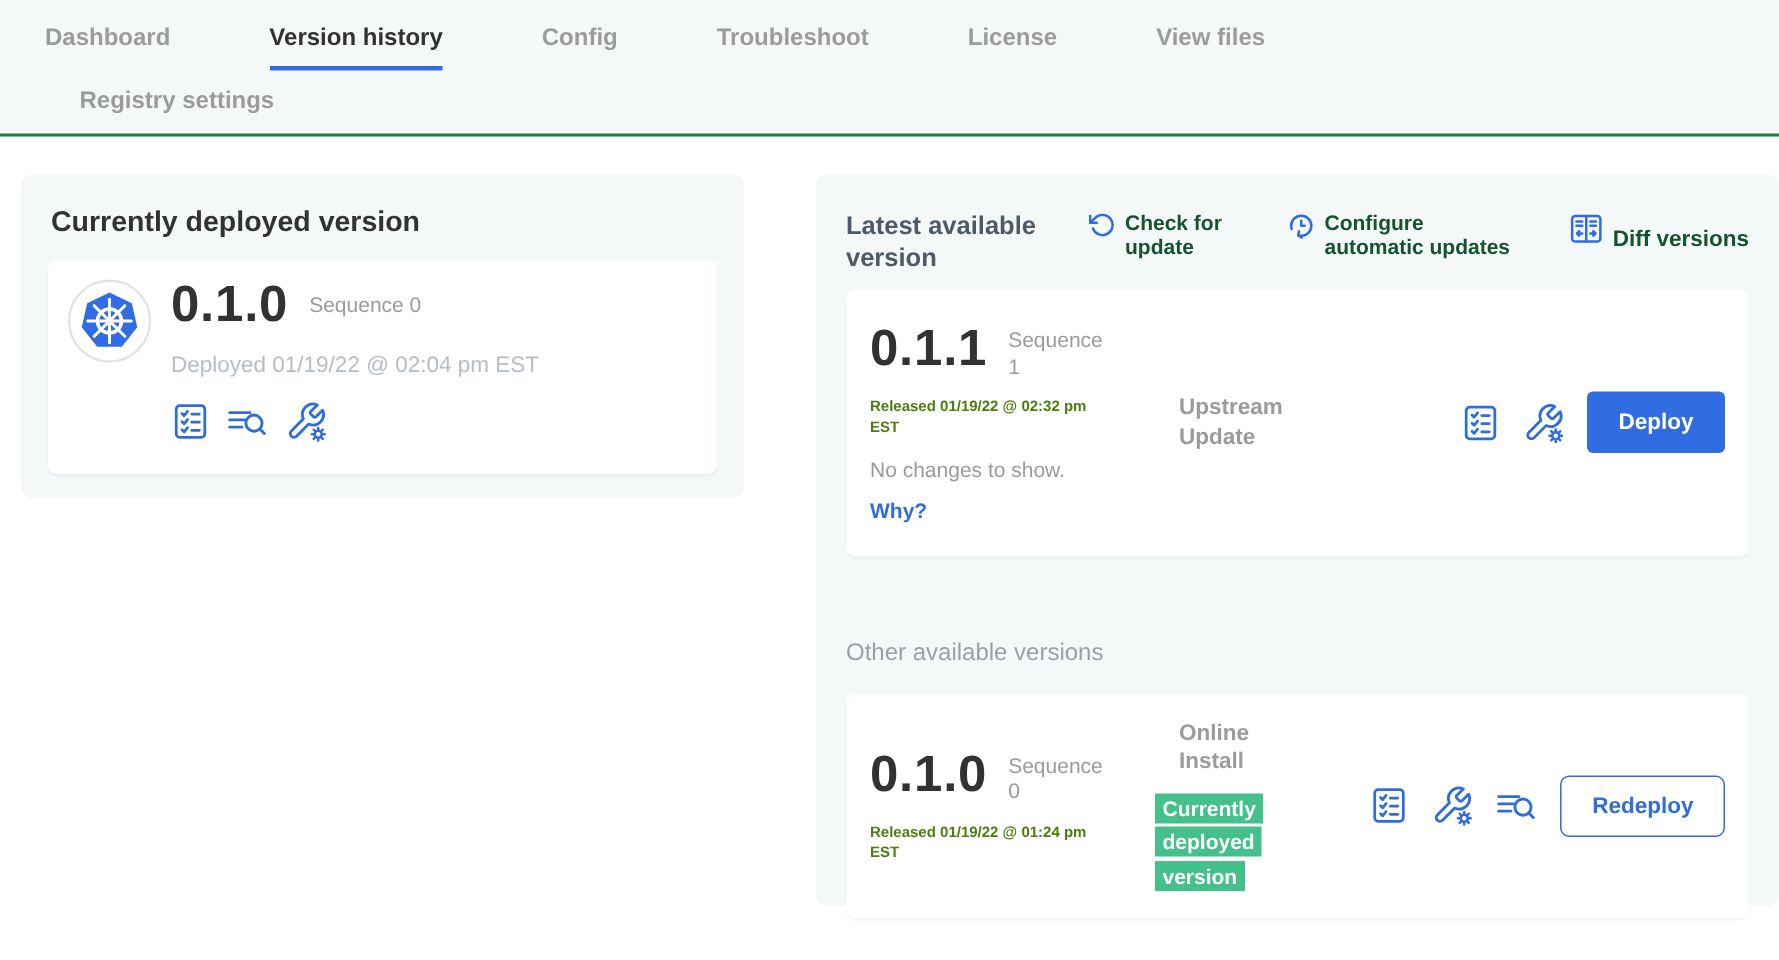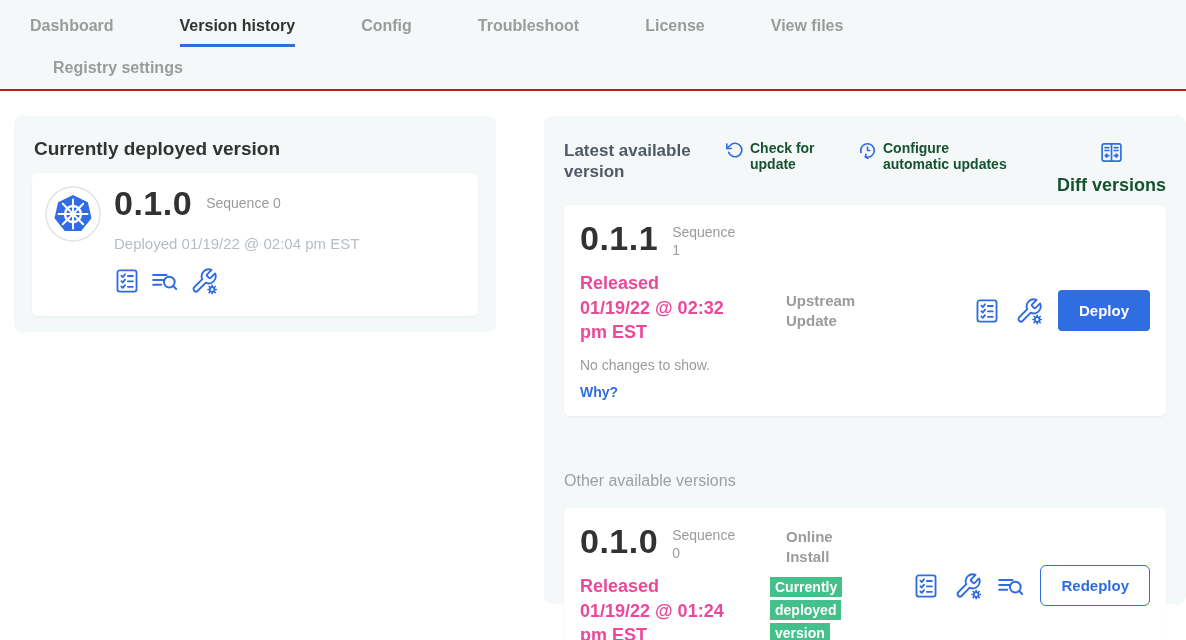--- a/index.html
+++ b/index.html
@@ -1,20 +1,20 @@
 <!DOCTYPE html>
 <html><head>
 <meta charset="utf-8">
 <style>
   * { margin:0; padding:0; box-sizing:border-box; }
   html,body { width:1186px; height:640px; background:#fff; overflow:hidden;
               font-family:"Liberation Sans", sans-serif; color:#323232; }
 
   
-  header { background:#f5f8f9; border-bottom:2px solid #b91c1c; }
+  header { background:#f5f8f9; border-bottom:2px solid #15803d; }
   .tabs-row { display:flex; gap:66px; padding:17px 0 0 30px; }
   .tab { font-size:16px; font-weight:600; color:#9b9b9b; padding-bottom:9px;
          border-bottom:3px solid transparent; cursor:pointer; white-space:nowrap; }
   .tab.active { color:#323232; border-bottom-color:#2f6ce0; }
   .tabs-row.second { padding:12px 0 12px 53px; }
   .tabs-row.second .tab { padding-bottom:0; border-bottom:none; }
 
   
   main { position:relative; height:543px; }
   .card { position:absolute; top:25px; background:#f5f8f9; border-radius:8px; }
@@ -36,27 +36,27 @@
   .icon-btn { cursor:pointer; display:inline-flex; }
 
   
   .avail-header { display:flex; align-items:flex-start; margin-bottom:10px; }
   .avail-title { width:140px; font-size:17px; font-weight:700; color:#4e5a65; line-height:1.25; }
   .action-link { display:flex; gap:6px; align-items:flex-start; color:#14532d;
                  font-size:14px; font-weight:700; line-height:1.15; cursor:pointer; }
   .action-link svg { flex:0 0 auto; margin-top:1px; }
   .link-check { margin-left:22px; width:100px; }
   .link-configure { margin-left:32px; width:152px; }
-  .link-diff { margin-left:auto; font-size:18px; align-items:center;flex-direction:column; }
+  .link-diff { margin-left:auto; font-size:15px; align-items:flex-end; }
 
   .version-row { position:relative; display:flex; align-items:center; padding:16px; }
   .row-latest { min-height:178px; }
   .row-other  { min-height:133px; }
   .col-main { width:190px; }
-  .released { margin-top:12px; font-size:18px; font-weight:600; color:#ec4899;
+  .released { margin-top:12px; font-size:10px; font-weight:600; color:#4d7c0f;
               line-height:1.35; width:152px; }
   .changes { margin-top:13px; font-size:14px; color:#9b9b9b; }
   .why { margin-top:11px; font-size:14px; font-weight:700; color:#2f6ce0; cursor:pointer; width:40px; }
   .col-source { width:115px; font-size:15px; font-weight:700; color:#9b9b9b; line-height:1.3; }
   .source-label { width:80px;margin-left:16px; }
   .badge-wrap { margin-top:10px; width:82px; }
   .badge { display:inline; background:#44c08a; color:#fff; font-size:14px; font-weight:700;
            line-height:1.62; padding:2px 5px; box-decoration-break:clone;
            -webkit-box-decoration-break:clone; }
   .row-actions { margin-left:auto; display:flex; align-items:center; gap:15px; }

